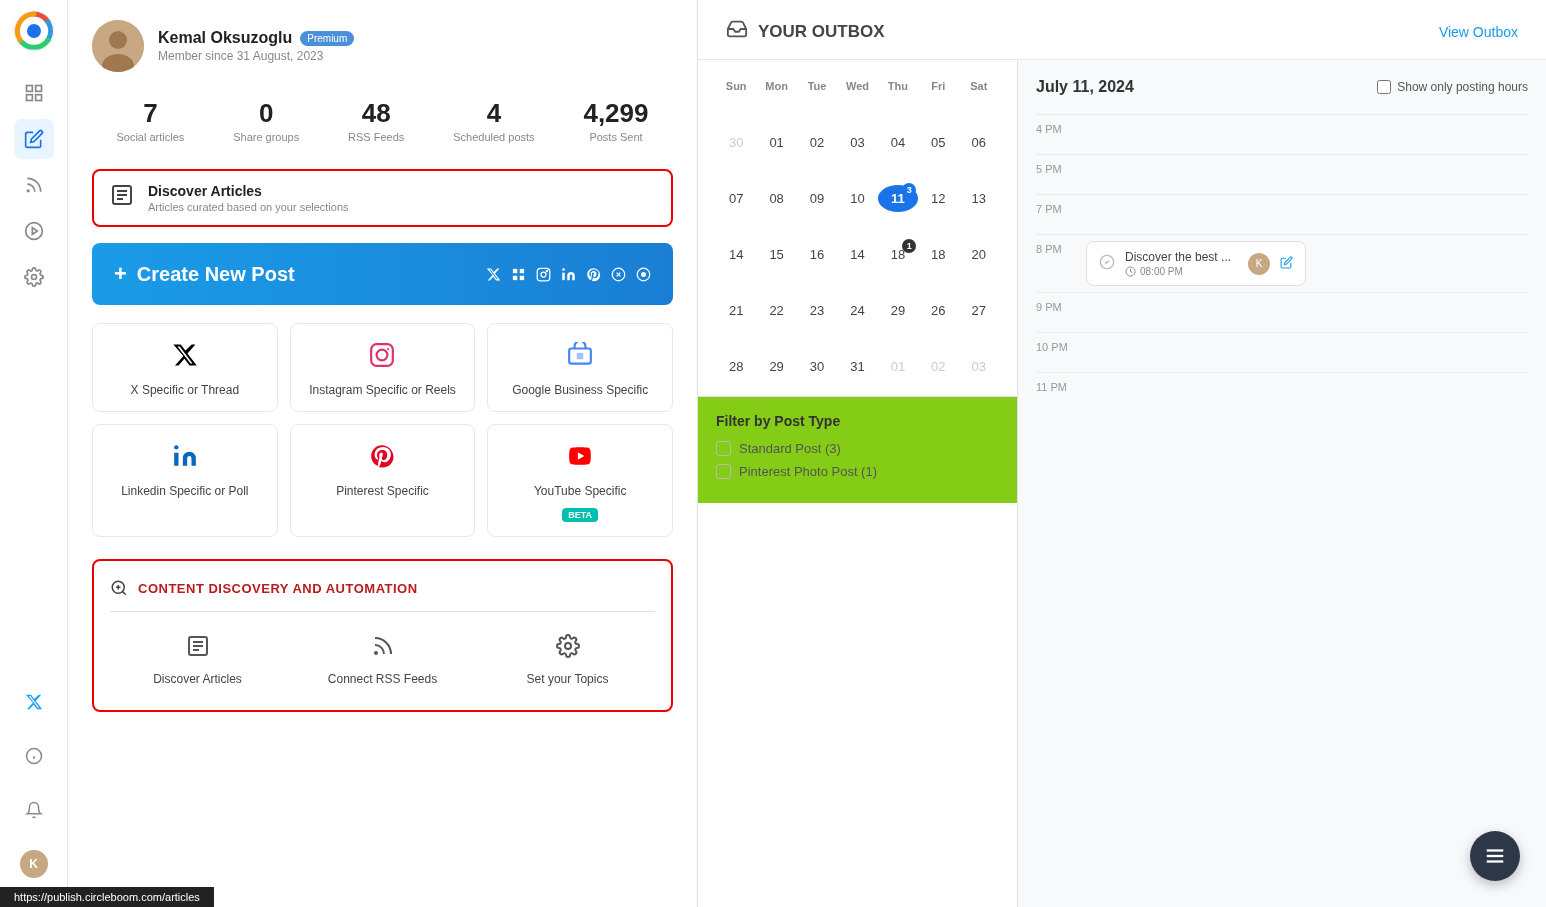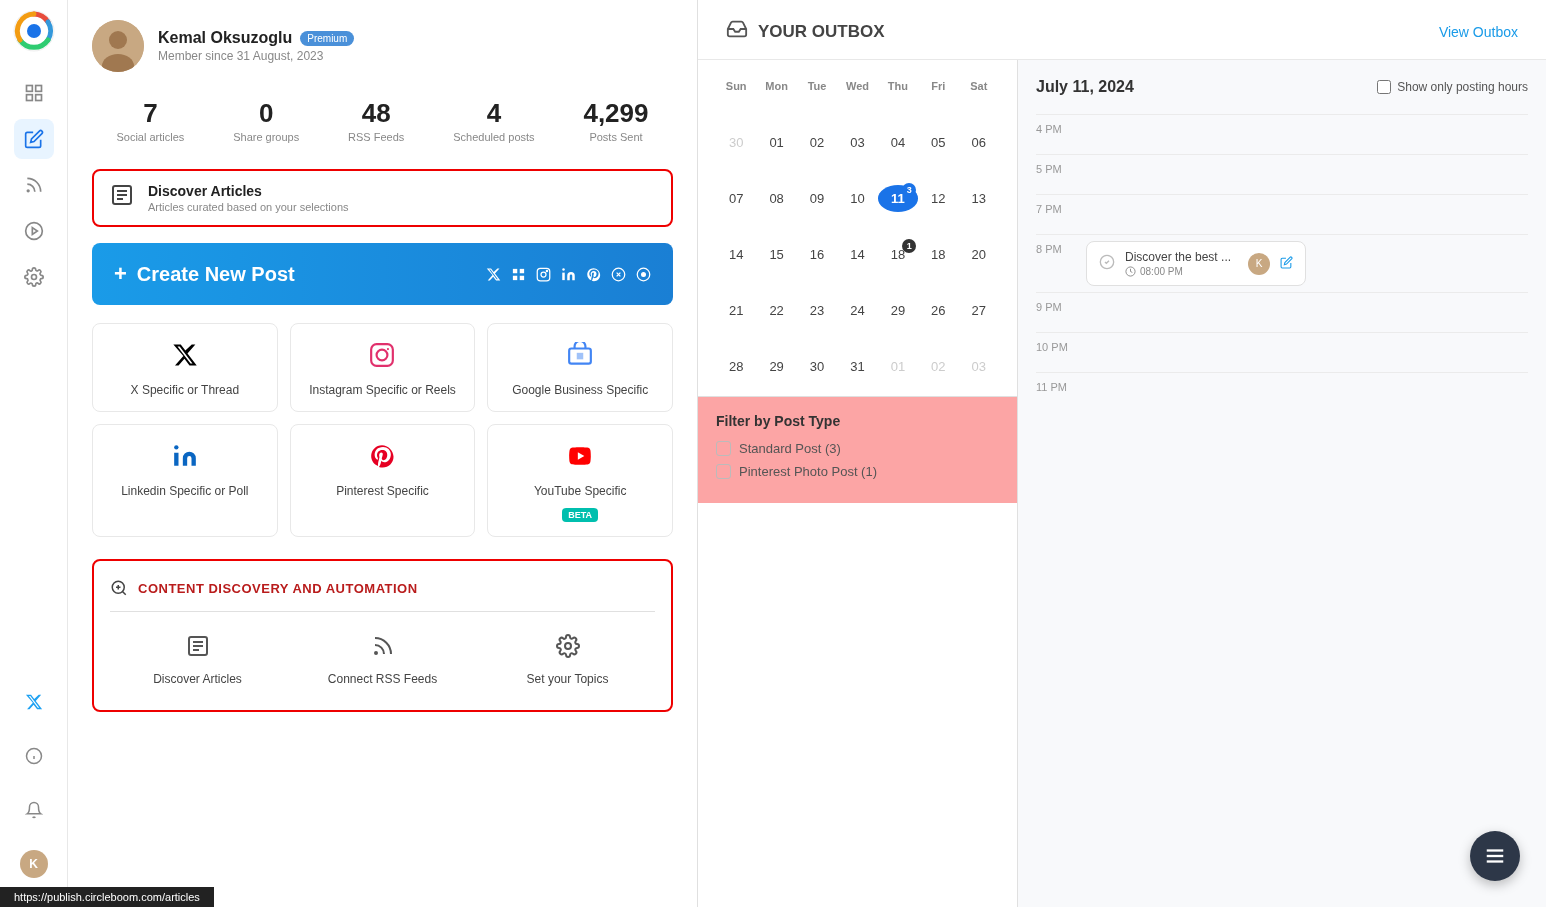--- a/index.html
+++ b/index.html
@@ -316,21 +316,21 @@
       display: flex;
       align-items: center;
       justify-content: center;
       font-weight: 700;
     }
     .cal-day.has-event-dark .badge { background: #333; }
 
     
     .filter-section {
       padding: 16px 18px;
-      background: #fca5a5;
+      background: #84cc16;
       border-top: 1px solid #e0e0e0;
     }
     .filter-title { font-size: 14px; font-weight: 600; color: #333; margin-bottom: 12px; }
     .filter-item {
       display: flex;
       align-items: center;
       gap: 8px;
       margin-bottom: 8px;
       cursor: pointer;
     }

